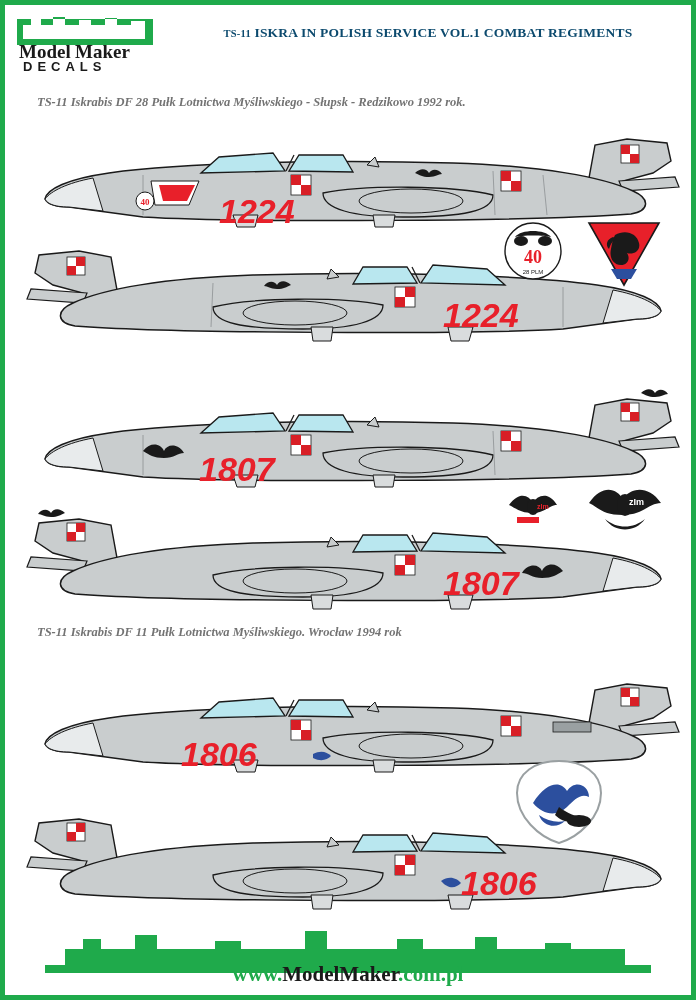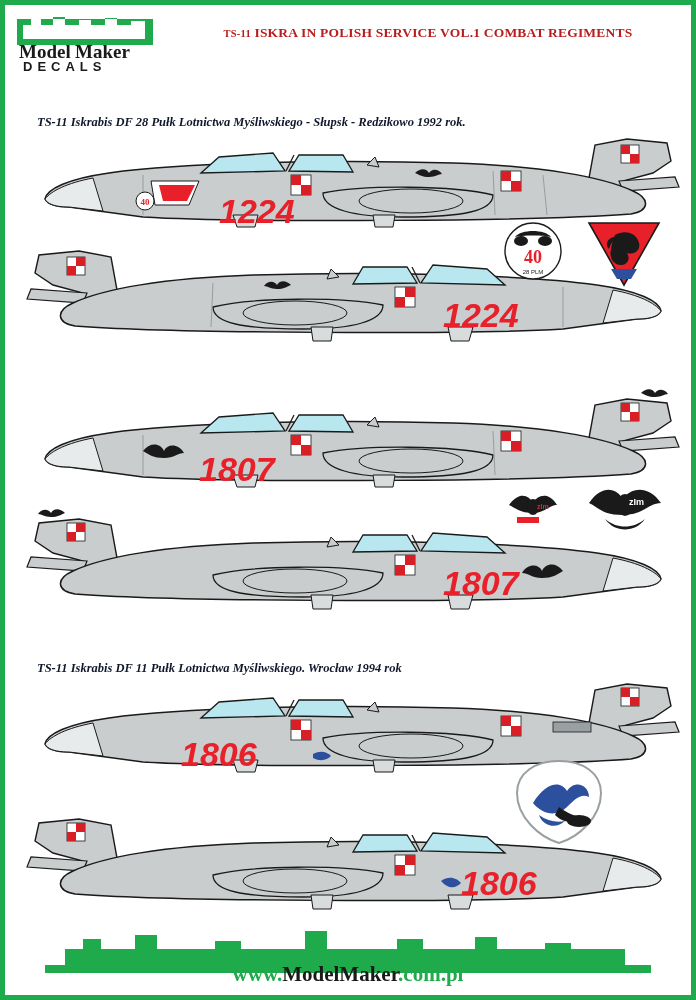--- a/index.html
+++ b/index.html
@@ -24,33 +24,32 @@
     position:absolute;left:8px;top:6px;width:160px;height:62px;
   }
   .brand svg{display:block;}
   .title{
     position:absolute;left:168px;top:20px;width:510px;
     text-align:center;
     font-family:"Liberation Serif", serif;
     font-weight:bold;
     font-size:13.5px;
     letter-spacing:.2px;
-    color:#b91c1c;
+    color:#0c4a6e;
   }
   .title .small{font-size:10.5px;}
   
   .caption{
     position:absolute;
     font-family:"Liberation Serif", serif;
     font-style:italic;
     font-weight:bold;
     font-size:12.5px;
-    color:#0f172a;
+    color:#737373;
     white-space:nowrap;
-    margin-top:20px;
   }
   
   #footer{
     position:absolute;left:0;bottom:0;width:614px;height:72px;
   }
   .footer-text{
     position:absolute;left:0;bottom:8px;width:686px;
     text-align:center;
     font-family:"Liberation Serif", serif;
     font-size:21px;
@@ -85,21 +84,21 @@
       </svg>
     </div>
 
     <div class="title">
       <span class="small">TS-11</span>
       <span>ISKRA IN POLISH SERVICE VOL.1 COMBAT REGIMENTS</span>
     </div>
   </div>
 
   <div class="caption" style="left:32px;top:90px;">TS-11 Iskrabis DF 28 Pułk Lotnictwa Myśliwskiego  - Słupsk - Redzikowo 1992 rok.</div>
-  <div class="caption" style="left:32px;top:636px;">TS-11 Iskrabis DF   11 Pułk Lotnictwa Myśliwskiego. Wrocław 1994 rok</div>
+  <div class="caption" style="left:32px;top:620px;">TS-11 Iskrabis DF   11 Pułk Lotnictwa Myśliwskiego. Wrocław 1994 rok</div>
 
   <div class="plane" style="left:18px;top:110px;">
     <svg width="660" height="130" viewBox="0 0 660 130">
       <g>
 
         <path d="M560 96 L572 30 L604 24 L644 28 L648 46 L630 58 L600 66 L596 96 Z" fill="#c9cdce" stroke="#1a1a1a" stroke-width="1.4"></path>
         <path d="M596 66 L652 62 L656 72 L600 76 Z" fill="#c9cdce" stroke="#1a1a1a" stroke-width="1.2"></path>
 
         <path d="M46 92 C30 92 24 88 22 84 C24 74 44 64 86 58
                  C160 48 300 44 430 48 C520 51 580 62 610 76

